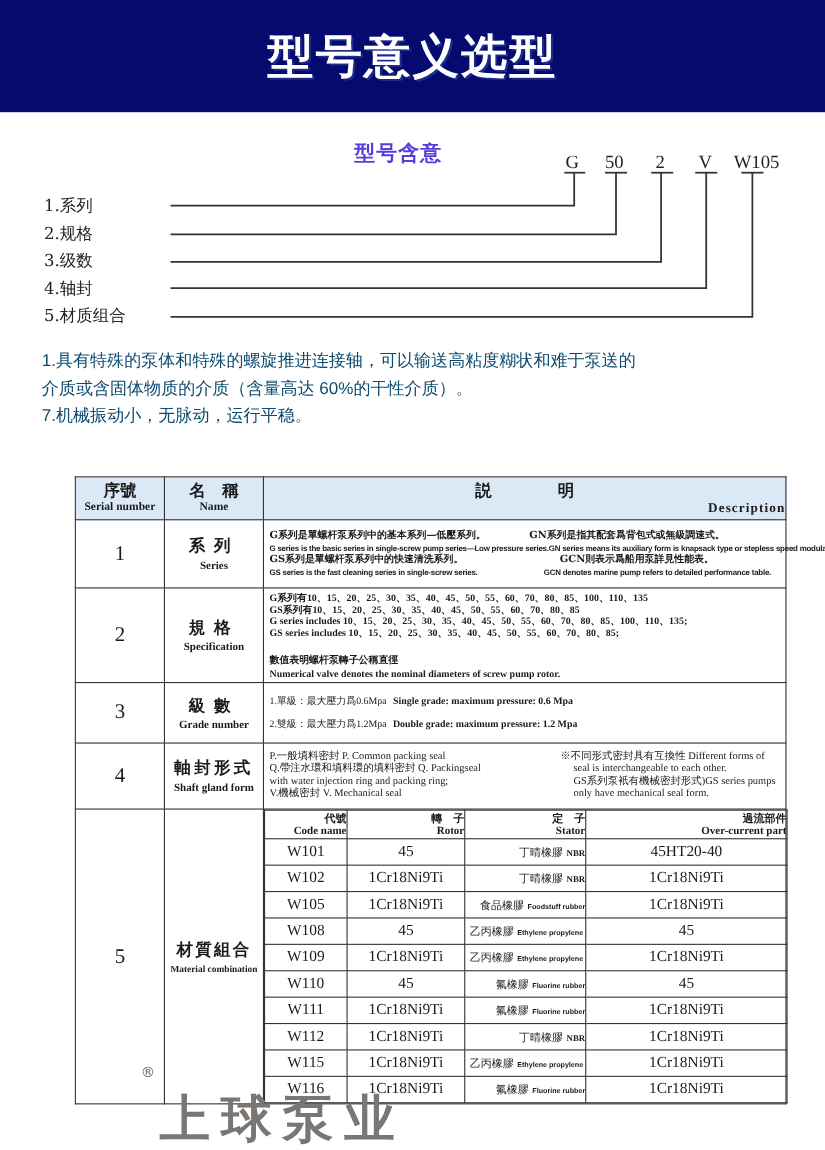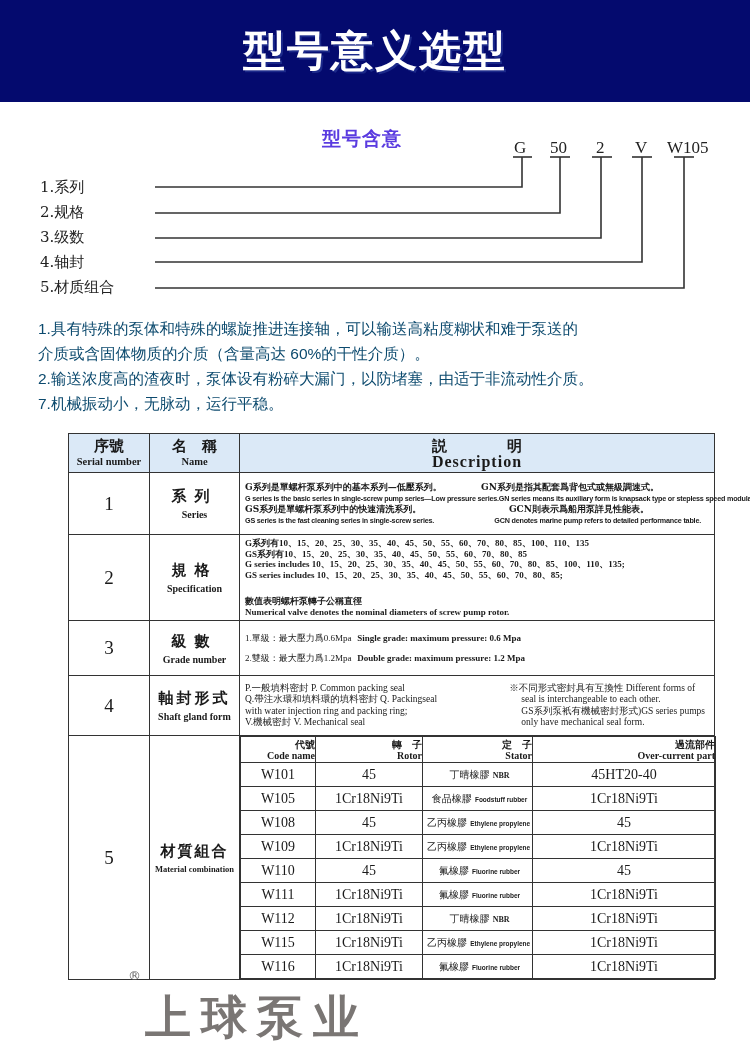--- a/index.html
+++ b/index.html
@@ -19,37 +19,37 @@
 
   .features { position:absolute; left:38px; top:316px; width:690px; font-family:Liberation Sans, sans-serif;
               font-size:15.5px; line-height:25px; color:#0c4a6e; }
   .features p { white-space:nowrap; }
 
   table.spec { position:absolute; left:68px; top:433px; width:646px; border-collapse:collapse; table-layout:fixed; }
   table.spec td { border:1.5px solid #333; vertical-align:middle; }
   .hdr td { background:#dbe9f7; text-align:center; height:39px; }
   .hdr .zh { font-size:15px; font-weight:bold; line-height:17px; }
   .hdr .en { font-family:"Liberation Serif", serif; font-size:10.5px; font-weight:bold; line-height:13px; }
-  .hdr .en-desc { font-size:16px; letter-spacing:1px; }
+  .hdr .en-desc { font-size:12px; letter-spacing:1px;text-align:right; }
   .num { text-align:center; font-family:"Liberation Serif", serif; font-size:19px; }
   .name { text-align:center; }
   .name .zh { font-size:15px; font-weight:bold; letter-spacing:8px; }
   .name .zh.tight { letter-spacing:3px; }
   .name .en { font-family:"Liberation Serif", serif; font-size:10px; font-weight:bold; margin-top:3px; }
   .desc { padding:3px 5px; font-size:9px; line-height:11px; }
   .desc .b { font-weight:bold; }
   .two { display:flex; justify-content:space-between; }
   .two > div { white-space:nowrap; }
   .sm { font-family:"Liberation Sans", sans-serif; font-size:7.2px; font-weight:bold; letter-spacing:-0.2px; }
   .mono9 { font-family:"Liberation Serif", serif; }
 
   table.sub { width:100%; border-collapse:collapse; table-layout:fixed; }
   table.sub td { border:1px solid #333; text-align:center; height:24px; font-family:"Liberation Serif", serif; font-size:14px; }
   table.sub tr.subhdr td { height:26px; font-size:10px; font-weight:bold; line-height:11px;text-align:right; }
-  table.sub td.stator { text-align:center; padding-left:4px; font-size:10px; font-family:"DejaVu Serif", serif; white-space:nowrap; overflow:hidden; }
+  table.sub td.stator { text-align:right; padding-left:4px; font-size:10px; font-family:"DejaVu Serif", serif; white-space:nowrap; overflow:hidden; }
   table.sub td.stator .t { font-family:"Liberation Sans", sans-serif; font-size:6.5px; font-weight:bold; }
   table.sub td.stator .t.nbr { font-size:8px; font-family:"Liberation Serif", serif; }
   td.subwrap { padding:0 !important; border:1.5px solid #333; }
 
   .logo { position:absolute; left:0; top:985px; width:400px; height:60px; }
   .logo-oval { position:absolute; left:4px; top:6px; width:122px; height:50px; border:3px solid #4a7cc4; border-radius:50%;
                display:flex; align-items:center; justify-content:center; }
   .logo-oval span { font-family:"DejaVu Sans", sans-serif; font-weight:bold; font-size:28px; color:#5b8fd6; letter-spacing:2px; }
   .logo-reg { position:absolute; left:128px; top:-17px; font-size:13px; color:#666; font-family:"DejaVu Sans", sans-serif; }
   .logo-name { position:absolute; left:145px; top:2px; font-family:"DejaVu Sans", sans-serif; font-weight:bold;
@@ -86,21 +86,20 @@
       <polyline points="155,128 601,128 601,47"></polyline>
       <polyline points="155,152 642,152 642,47"></polyline>
       <polyline points="155,178 684,178 684,47"></polyline>
     </g>
   </svg>
 </div>
 
 <div class="features">
   <p>1.具有特殊的泵体和特殊的螺旋推进连接轴，可以输送高粘度糊状和难于泵送的</p>
   <p>介质或含固体物质的介质（含量高达 60%的干性介质）。</p>
-  <p>2.输送浓度高的渣夜时，泵体设有粉碎大漏门，以防堵塞，由适于非流动性介质。</p>
   <p>7.机械振动小，无脉动，运行平稳。</p>
 </div>
 
 <table class="spec">
   <colgroup>
       <col style="width:81px">
       <col style="width:90px">
       <col style="width:475px">
     </colgroup>
   <tbody>
@@ -232,20 +231,26 @@
         </tr>
         </tbody>
             <tbody id="material-rows">
               <tr>
                 <td>W101</td>
                 <td>45</td>
                 <td class="stator"><span>丁晴橡膠</span> <span class="t nbr">NBR</span></td>
                 <td>45HT20-40</td>
               </tr>
               <tr>
+                <td>W102</td>
+                <td>1Cr18Ni9Ti</td>
+                <td class="stator"><span>丁晴橡膠</span> <span class="t nbr">NBR</span></td>
+                <td>1Cr18Ni9Ti</td>
+              </tr>
+              <tr>
                 <td>W105</td>
                 <td>1Cr18Ni9Ti</td>
                 <td class="stator"><span>食品橡膠</span> <span class="t">Foodstuff rubber</span></td>
                 <td>1Cr18Ni9Ti</td>
               </tr>
               <tr>
                 <td>W108</td>
                 <td>45</td>
                 <td class="stator"><span>乙丙橡膠</span> <span class="t">Ethylene propylene rubber</span></td>
                 <td>45</td>

